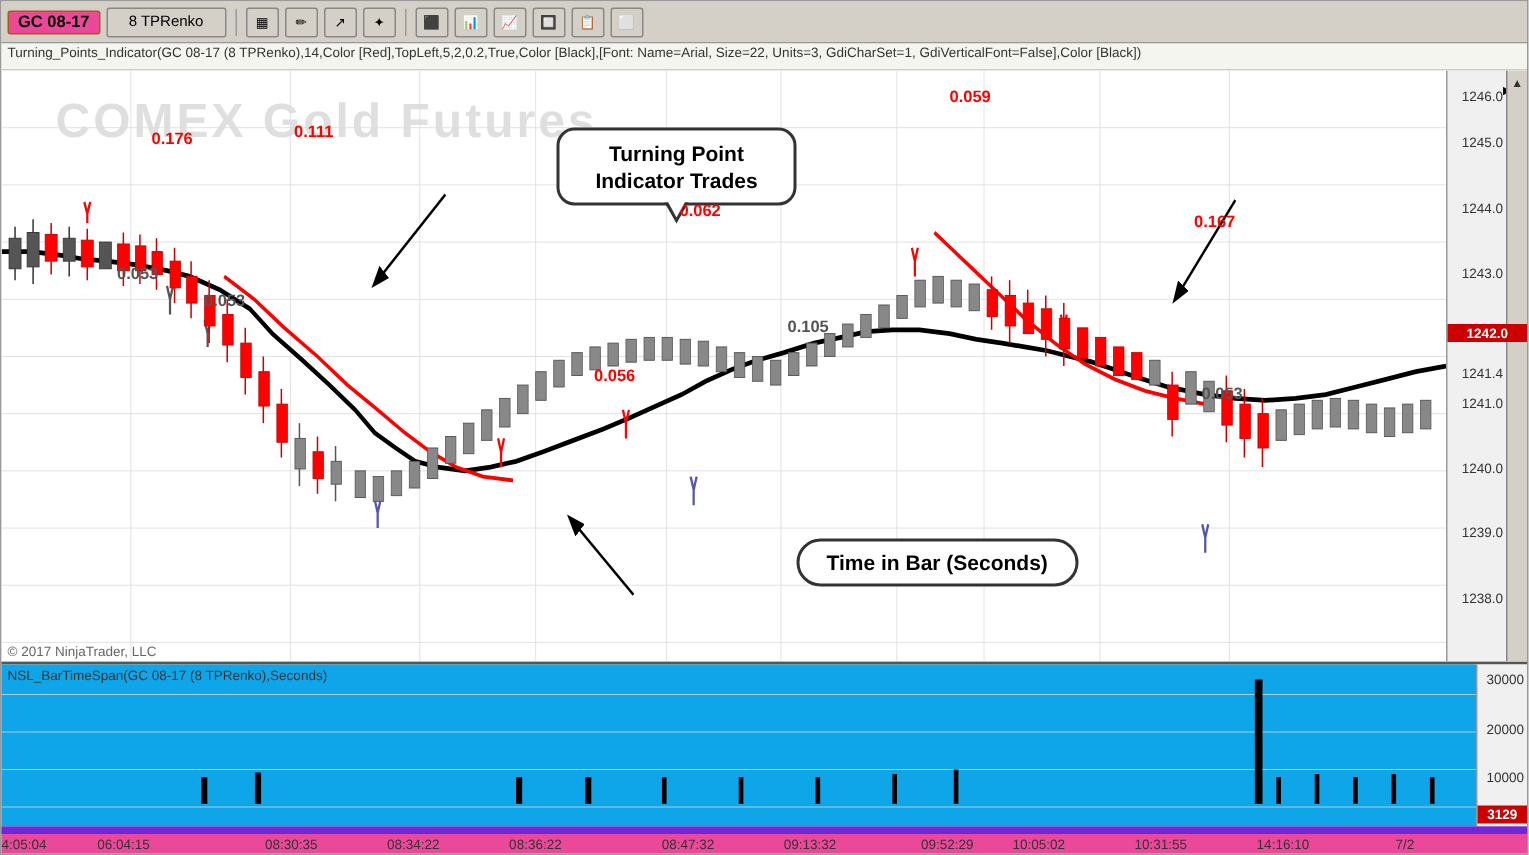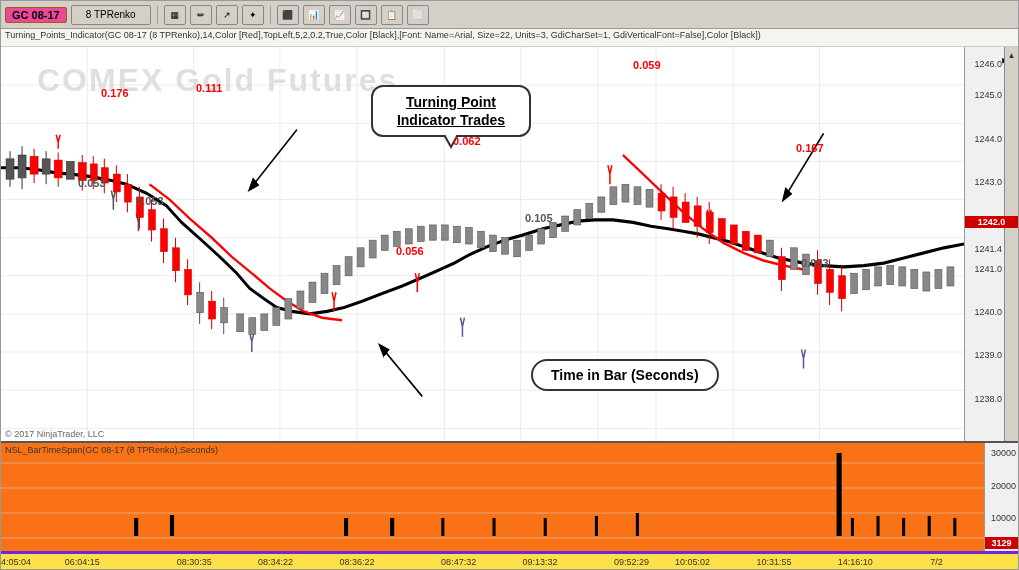--- a/index.html
+++ b/index.html
@@ -103,21 +103,20 @@
       position: absolute;
       background: #fff;
       border: 2px solid #333;
       border-radius: 12px;
       padding: 6px 14px;
       text-align: center;
       font-size: 14px;
       font-weight: bold;
       color: #000;
       line-height: 1.3;
-      text-decoration: underline;
     }
     
     .speech-bubble::after {
       content: '';
       position: absolute;
       bottom: -14px;
       left: 50%;
       transform: translateX(-50%);
       width: 0; height: 0;
       border-left: 8px solid transparent;
@@ -152,21 +151,21 @@
     
     .bottom-panel {
       height: 110px;
       border-top: 2px solid #555;
       display: flex;
       flex-shrink: 0;
     }
     
     .bottom-chart {
       flex: 1;
-      background: #f97316;
+      background: #0ea5e9;
       position: relative;
       overflow: hidden;
     }
     
     .bottom-price-axis {
       width: 54px;
       background: #f0f0f0;
       border-left: 1px solid #999;
       position: relative;
     }
@@ -541,21 +540,21 @@
     </div>
 
     <div class="bottom-price-axis" style="width:34px; position:relative; background:#f0f0f0; border-left:1px solid #999;">
       <div style="position:absolute; top:5%; right:2px; font-size:9px; color:#333; text-align:right;">30000</div>
       <div style="position:absolute; top:35%; right:2px; font-size:9px; color:#333; text-align:right;">20000</div>
       <div style="position:absolute; top:65%; right:2px; font-size:9px; color:#333; text-align:center;">10000</div>
       <div style="position:absolute; bottom:2px; right:0; left:0; background:#cc0000; color:#fff; font-size:9px; font-weight:bold; padding:1px 2px; text-align:center;">3129</div>
     </div>
   </div>
 
-  <div class="time-axis" style="height:18px; background:#fde047; border-top:3px solid #6d28d9; position:relative; flex-shrink:0;">
+  <div class="time-axis" style="height:18px; background:#ec4899; border-top:5px solid #6d28d9; position:relative; flex-shrink:0;">
     <div style="position:absolute; left:0px; font-size:9px; color:#333;">4:05:04</div>
     <div style="position:absolute; left:8%; font-size:9px; color:#333; transform:translateX(-50%);">06:04:15</div>
     <div style="position:absolute; left:19%; font-size:9px; color:#333; transform:translateX(-50%);">08:30:35</div>
     <div style="position:absolute; left:27%; font-size:9px; color:#333; transform:translateX(-50%);">08:34:22</div>
     <div style="position:absolute; left:35%; font-size:9px; color:#333; transform:translateX(-50%);">08:36:22</div>
     <div style="position:absolute; left:45%; font-size:9px; color:#333; transform:translateX(-50%);">08:47:32</div>
     <div style="position:absolute; left:53%; font-size:9px; color:#333; transform:translateX(-50%);">09:13:32</div>
     <div style="position:absolute; left:62%; font-size:9px; color:#333; transform:translateX(-50%);">09:52:29</div>
     <div style="position:absolute; left:68%; font-size:9px; color:#333; transform:translateX(-50%);">10:05:02</div>
     <div style="position:absolute; left:76%; font-size:9px; color:#333; transform:translateX(-50%);">10:31:55</div>

